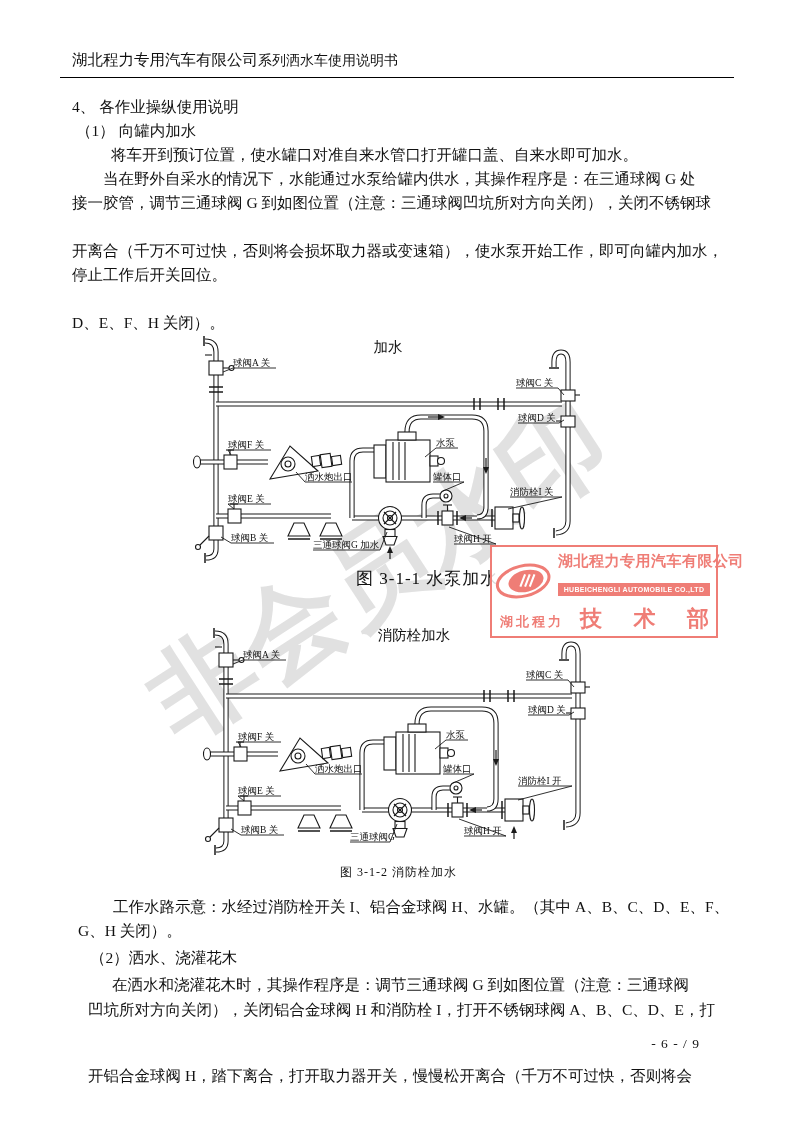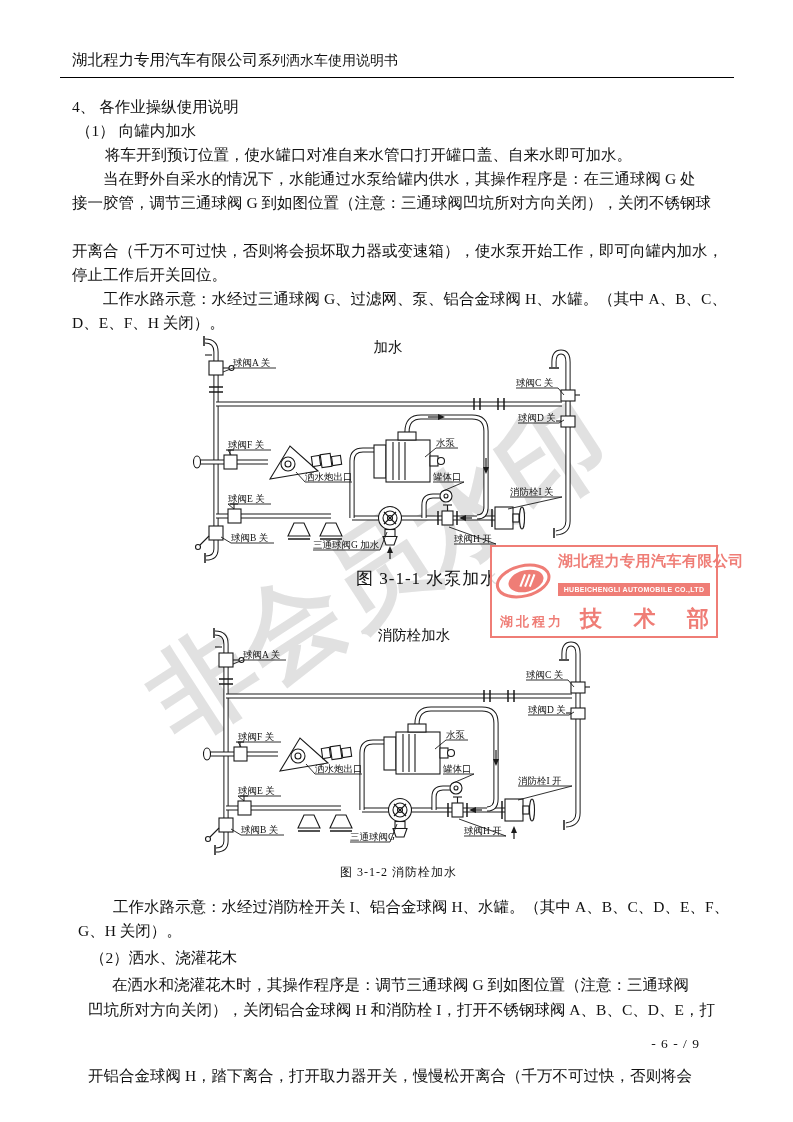--- a/index.html
+++ b/index.html
@@ -53,26 +53,25 @@
 
   <div class="wm">非会员水印</div>
 
   <div class="hdr">
     <span class="brand">湖北程力专用汽车有限公司</span><span class="series">系列洒水车使用说明书</span>
   </div>
   <div class="hdr-rule"></div>
 
   <div class="bline" style="top:97px;left:72px">4、 各作业操纵使用说明</div>
   <div class="bline" style="top:121px;left:76px">（1） 向罐内加水</div>
-  <div class="bline" style="top:145px;left:105px">将车开到预订位置，使水罐口对准自来水管口打开罐口盖、自来水即可加水。</div>
+  <div class="bline" style="top:145px;left:111px">将车开到预订位置，使水罐口对准自来水管口打开罐口盖、自来水即可加水。</div>
   <div class="bline" style="top:169px;left:103px">当在野外自采水的情况下，水能通过水泵给罐内供水，其操作程序是：在三通球阀 G 处</div>
   <div class="bline" style="top:193px;left:72px">接一胶管，调节三通球阀 G 到如图位置（注意：三通球阀凹坑所对方向关闭），关闭不锈钢球</div>
   <div class="bline" style="top:241px;left:72px">开离合（千万不可过快，否则将会损坏取力器或变速箱），使水泵开始工作，即可向罐内加水，</div>
   <div class="bline" style="top:265px;left:72px">停止工作后开关回位。</div>
-  <div class="bline" style="top:289px;left:103px">工作水路示意：水经过三通球阀 G、过滤网、泵、铝合金球阀 H、水罐。（其中 A、B、C、</div>
   <div class="bline" style="top:313px;left:72px">D、E、F、H 关闭）。</div>
 
   <svg class="diag" style="left:195px;top:333px" width="405" height="262" viewBox="195 333 405 262">
     <g>
       <path class="po" d="M205,341 Q216,341 216,352 L216,549 Q216,558 206,558"></path>
       <path class="pi" d="M205,341 Q216,341 216,352 L216,549 Q216,558 206,558"></path>
       <path class="po" d="M216,404 L562,404"></path>
         <path class="pi" d="M216,404 L562,404"></path>
       <path class="po" d="M554,367 L554,362 Q554,352 561,352 Q568,352 568,362 L568,521 Q568,532 556,533"></path>
       <path class="pi" d="M554,367 L554,362 Q554,352 561,352 Q568,352 568,362 L568,521 Q568,532 556,533"></path>

